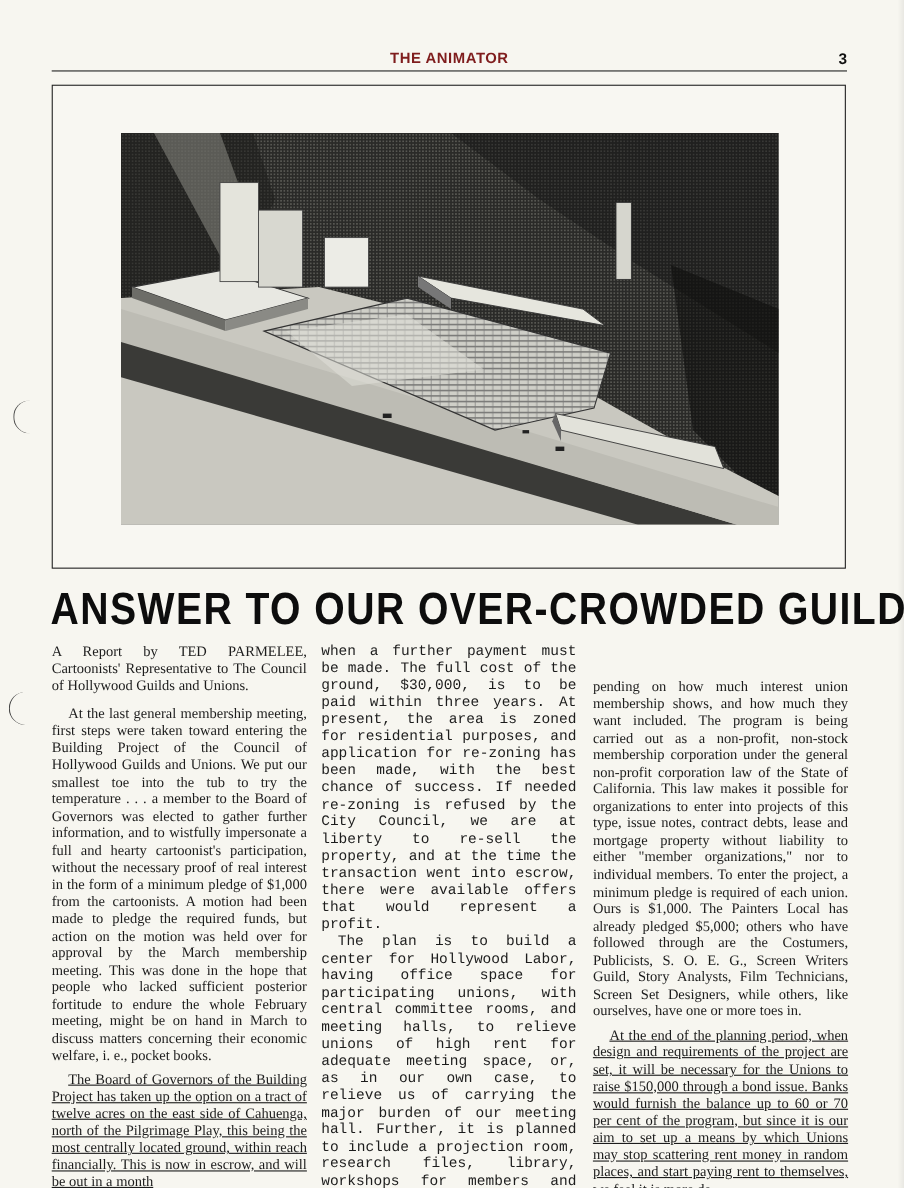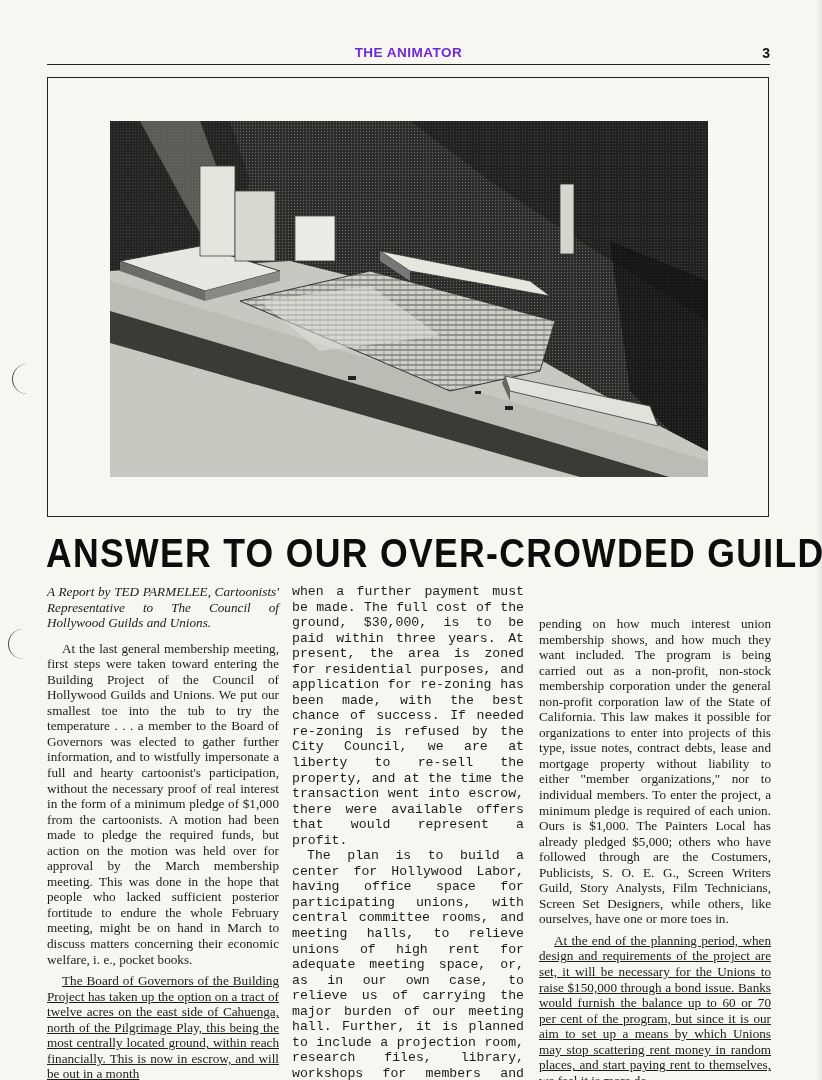--- a/index.html
+++ b/index.html
@@ -9,21 +9,21 @@
       font-family: "Liberation Serif", "DejaVu Serif", serif;
       color: #1a1a1a;
     }
     .running-head {
       position: absolute; left: 47px; top: 44px; width: 723px; height: 20px;
       border-bottom: 1.5px solid #222;
     }
     .running-title {
       position: absolute; left: 0; right: 0; top: 1px; text-align: center;
       font-family: "Liberation Sans", "DejaVu Sans", sans-serif;
-      font-weight: bold; font-size: 13.5px; letter-spacing: 0.5px; color: #6d28d9;
+      font-weight: bold; font-size: 13.5px; letter-spacing: 0.5px; color: #7f1d1d;
     }
     .page-number {
       position: absolute; right: 0; top: 1px;
       font-family: "Liberation Sans", "DejaVu Sans", sans-serif;
       font-weight: bold; font-size: 14px; color: #111;
     }
     .photo-frame {
       position: absolute; left: 47px; top: 77px; width: 722px; height: 440px;
       border: 1.5px solid #222; box-sizing: border-box; background: #f8f7f2;
     }
@@ -43,21 +43,21 @@
     .col {
       position: absolute; top: 584px; width: 232px;
       font-size: 13.2px; line-height: 15.55px; text-align: justify;
       color: #1c1c1c;
     }
     .col p { margin: 0; text-indent: 15px; }
     .col p.gap { margin-top: 6px; text-decoration: underline; }
     .col-1 { left: 47px; }
     .col-2 { left: 292px; font-family: Liberation Mono, monospace; }
     .col-3 { left: 539px; margin-top: 32px; }
-    .byline { font-style: italic; text-indent: 0 !important; margin-bottom: 10px !important; }
+    .byline { text-indent: 0 !important; margin-bottom: 10px !important; }
     .continued { text-align: center; text-indent: 0 !important; margin-top: 5px !important; letter-spacing: 0.4px; }
     .no-indent { text-indent: 0 !important; }
     .punch-hole {
       position: absolute; width: 30px; height: 30px; border-radius: 50%;
       border-left: 1.2px solid #444; box-sizing: border-box;
     }
     .edge-shadow {
       position: absolute; right: 0; top: 0; width: 6px; height: 1080px;
       background: linear-gradient(to right, rgba(0,0,0,0), rgba(0,0,0,0.06));
     }

